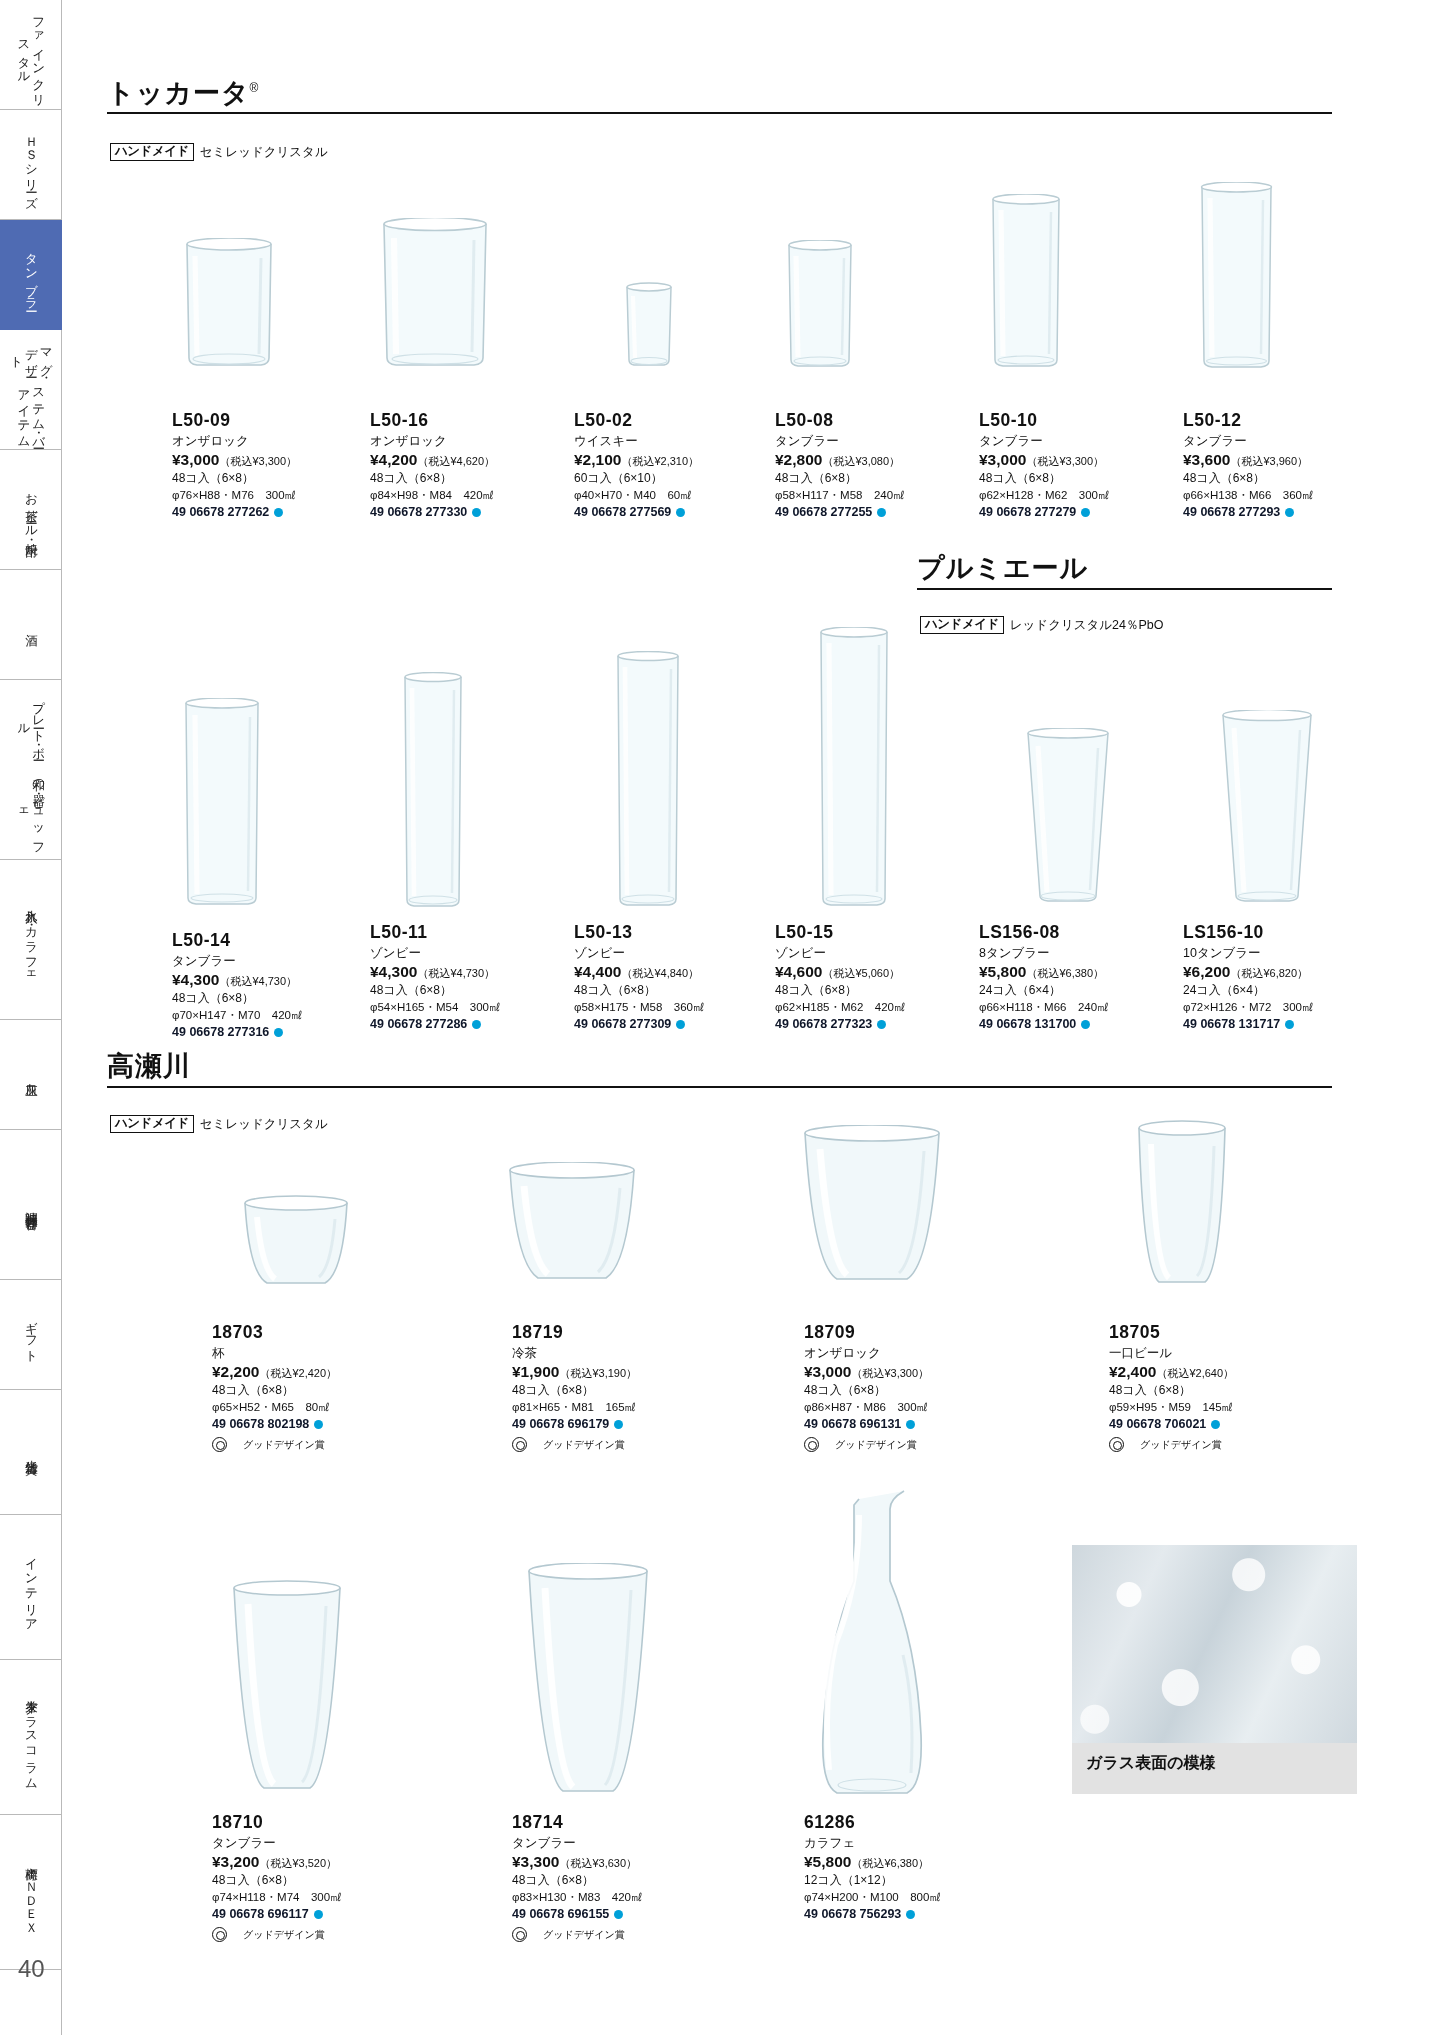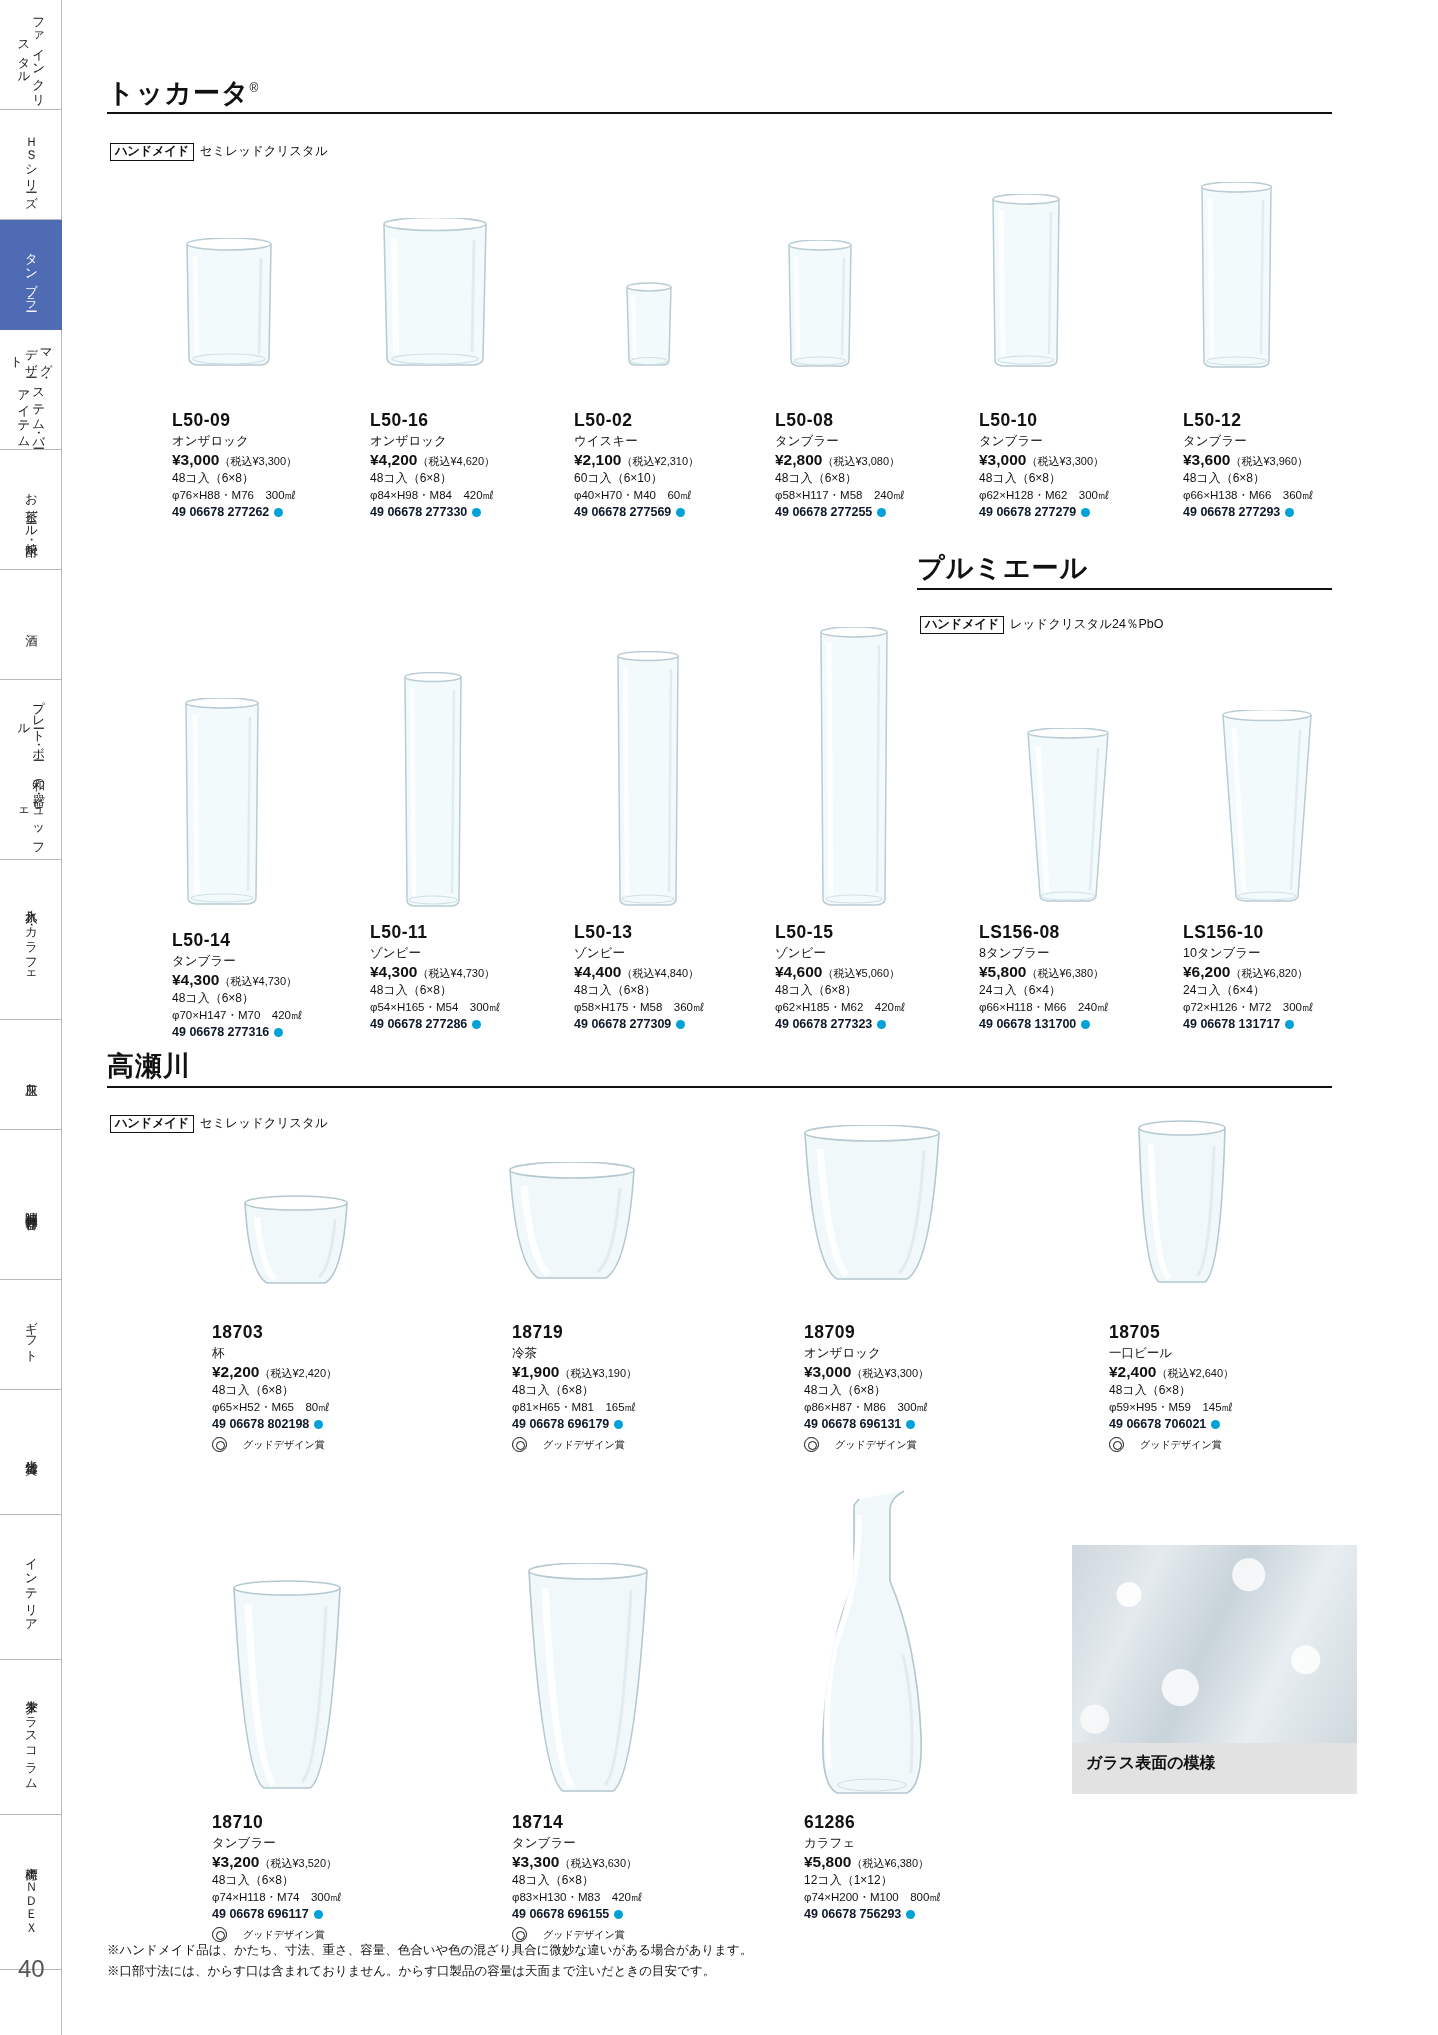--- a/index.html
+++ b/index.html
@@ -38,21 +38,21 @@
 
   .section-title {
     position:absolute;
     font-size:27px; font-weight:bold; letter-spacing:1px;
   }
   .section-title sup { font-size:12px; vertical-align:super; font-weight:normal;}
   .rule {
     position:absolute; height:2px; background:#111;
   }
 
-  .badge-row { position:absolute; display:flex; align-items:flex-start; gap:6px; }
+  .badge-row { position:absolute; display:flex; align-items:flex-end; gap:6px; }
   .handmade {
     border:1px solid #111; font-size:12.5px; font-weight:bold;
     padding:1px 4px 2px 4px; letter-spacing:-0.5px; line-height:1;
   }
   .badge-text { font-size:12.5px; }
 
   
   .item { position:absolute; }
   .item .code { font-size:17.5px; font-weight:bold; letter-spacing:0.5px; }
   .item .nm { font-size:12.5px; margin-top:2px;}
@@ -588,20 +588,16 @@
       </div>
   </div>
 
   <div id="texture-panel" style="left:1010px;top:1545px;width:285px;">
     <div id="texture-img"></div>
     <div id="texture-body">
       <div id="texture-title">ガラス表面の模様</div>
     </div>
   </div>
 
-  <div id="footnotes" style="left:45px;top:1940px;width:1150px;">
-    <div>※ハンドメイド品は、かたち、寸法、重さ、容量、色合いや色の混ざり具合に微妙な違いがある場合があります。</div>
-    <div>※口部寸法には、からす口は含まれておりません。からす口製品の容量は天面まで注いだときの目安です。</div>
-  </div>
 
 </div>
 
 <div id="page-number" style="left:18px;top:1955px;">40</div>
 
 </body></html>

